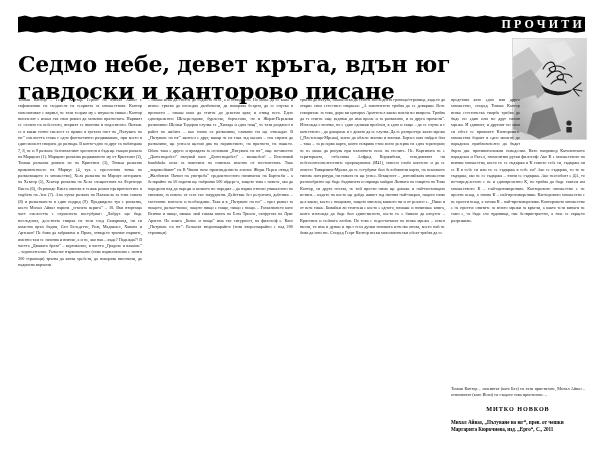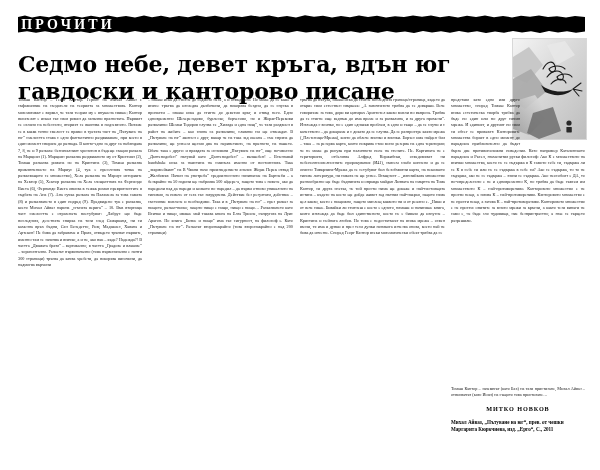--- a/index.html
+++ b/index.html
@@ -40,25 +40,25 @@
     height: 100%;
     display: block;
   }
   .rubric-label {
     position: absolute;
     left: 0;
     top: 0;
     width: 100%;
     height: 20px;
     line-height: 21px;
-    text-align: left;
+    text-align: right;
     color: #ffffff;
     font-family: "Liberation Serif", "DejaVu Serif", serif;
     font-weight: bold;
-    font-size: 14px;
+    font-size: 12px;
     letter-spacing: 3.2px;
     text-indent: 3.2px;
   }
 
   
   .headline {
     position: absolute;
     left: 18px;
     top: 36px;
     width: 440px;

